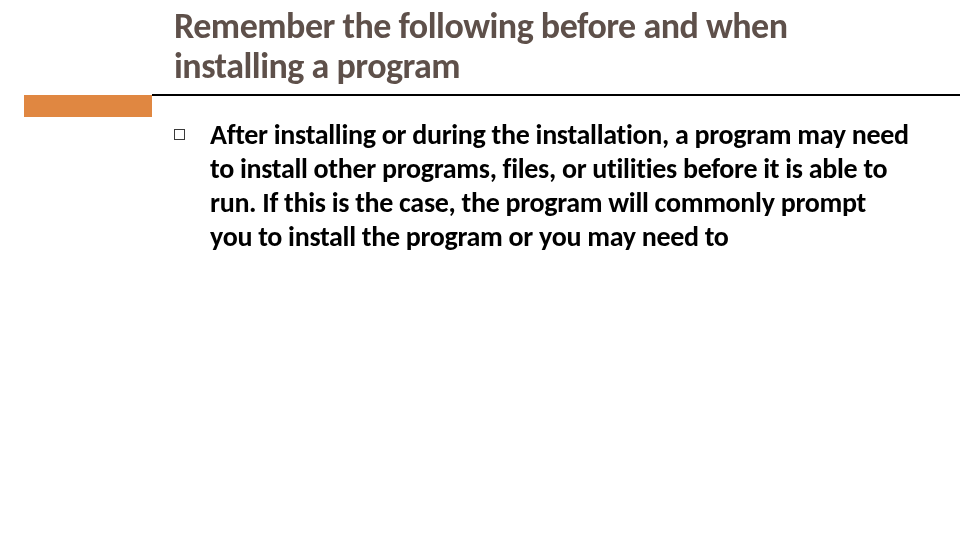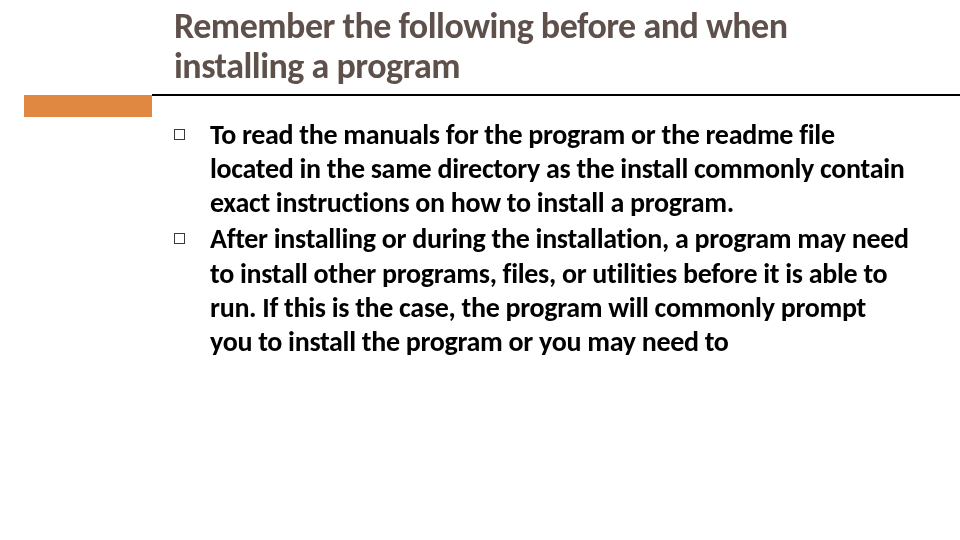--- a/index.html
+++ b/index.html
@@ -77,21 +77,17 @@
 <div class="slide">
 
   <div class="title">Remember the following before and when installing a program</div>
 
   <div class="accent-bar"></div>
   <div class="underline"></div>
 
   <div class="content">
     <div class="bullet-item">
       <span class="bullet-square"></span>
-      <span>To read the manuals for the program or the readme file located in the same directory as the install commonly contain exact instructions on how to install a program.</span>
-    </div>
-    <div class="bullet-item">
-      <span class="bullet-square"></span>
       <span>After installing or during the installation, a program may need to install other programs, files, or utilities before it is able to run. If this is the case, the program will commonly prompt you to install the program or you may need to</span>
     </div>
   </div>
 
 </div>
 
 </body></html>

